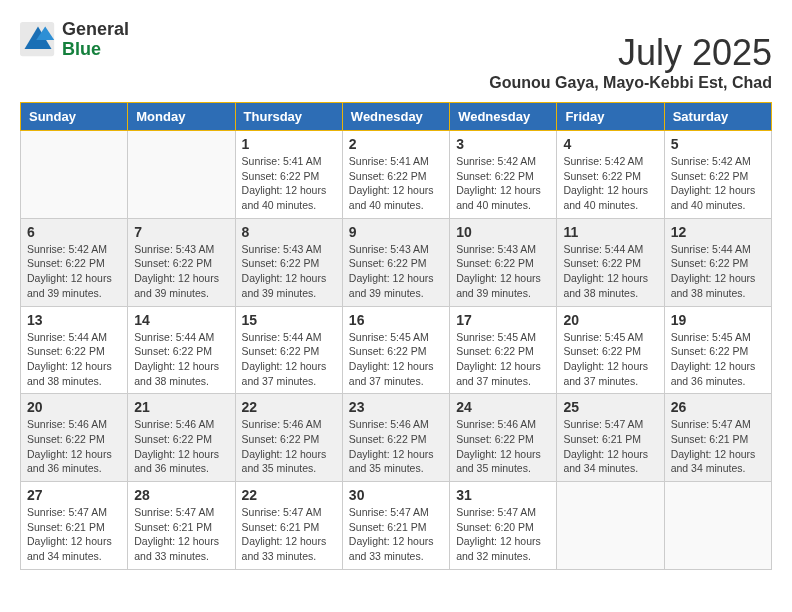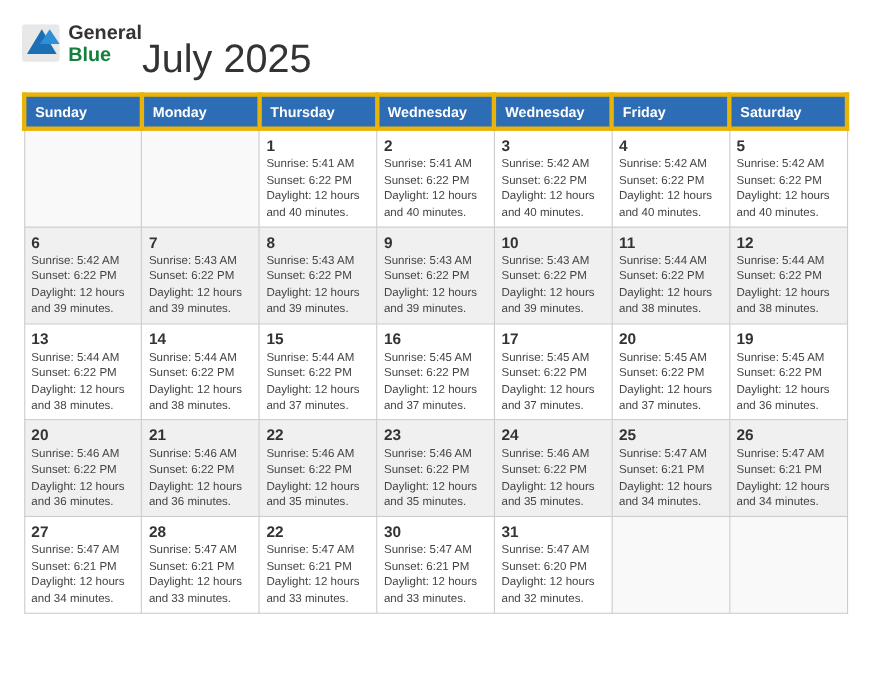--- a/index.html
+++ b/index.html
@@ -5,20 +5,21 @@
     * { box-sizing: border-box; margin: 0; padding: 0; }
     body {
       font-family: Arial, sans-serif;
       background: #fff;
       width: 792px;
       min-height: 612px;
       padding: 20px;
     }
     .header-area {
       display: flex;
+      justify-content: space-between;
       align-items: flex-start;
       margin-bottom: 10px;
     }
     .logo {
       display: flex;
       align-items: center;
       gap: 6px;
     }
     .logo-text {
       display: flex;
@@ -57,21 +58,21 @@
       width: 100%;
       border-collapse: collapse;
       border: 1px solid #ccc;
     }
     .calendar th {
       background-color: #2d6db5;
       color: #fff;
       text-align: left;
       padding: 6px 8px;
       font-size: 13px;
-      border: 4px solid #eab308;
+      border: 1px solid #eab308;
     }
     .calendar td {
       vertical-align: top;
       padding: 5px 6px;
       border: 1px solid #ccc;
       width: calc(100% / 7);
       min-height: 80px;
       font-size: 11px;
       color: #333;
       background: #fff;
@@ -104,20 +105,21 @@
       <polygon points="20,5 35,30 5,30" fill="#1a6fb5"></polygon>
       <polygon points="28,5 38,20 18,20" fill="#2d8fd5"></polygon>
     </svg>
     <div class="logo-text">
       <span class="logo-general">General</span>
       <span class="logo-blue">Blue</span>
     </div>
   </div>
   <div class="title-area">
     <div class="month-year">July 2025</div>
+    <div class="location">Gounou Gaya, Mayo-Kebbi Est, Chad</div>
   </div>
 </div>
 
 <table class="calendar">
   <thead>
     <tr>
     <th>Sunday</th>
         <th>Monday</th>
         <th>Thursday</th>
         <th>Wednesday</th>

